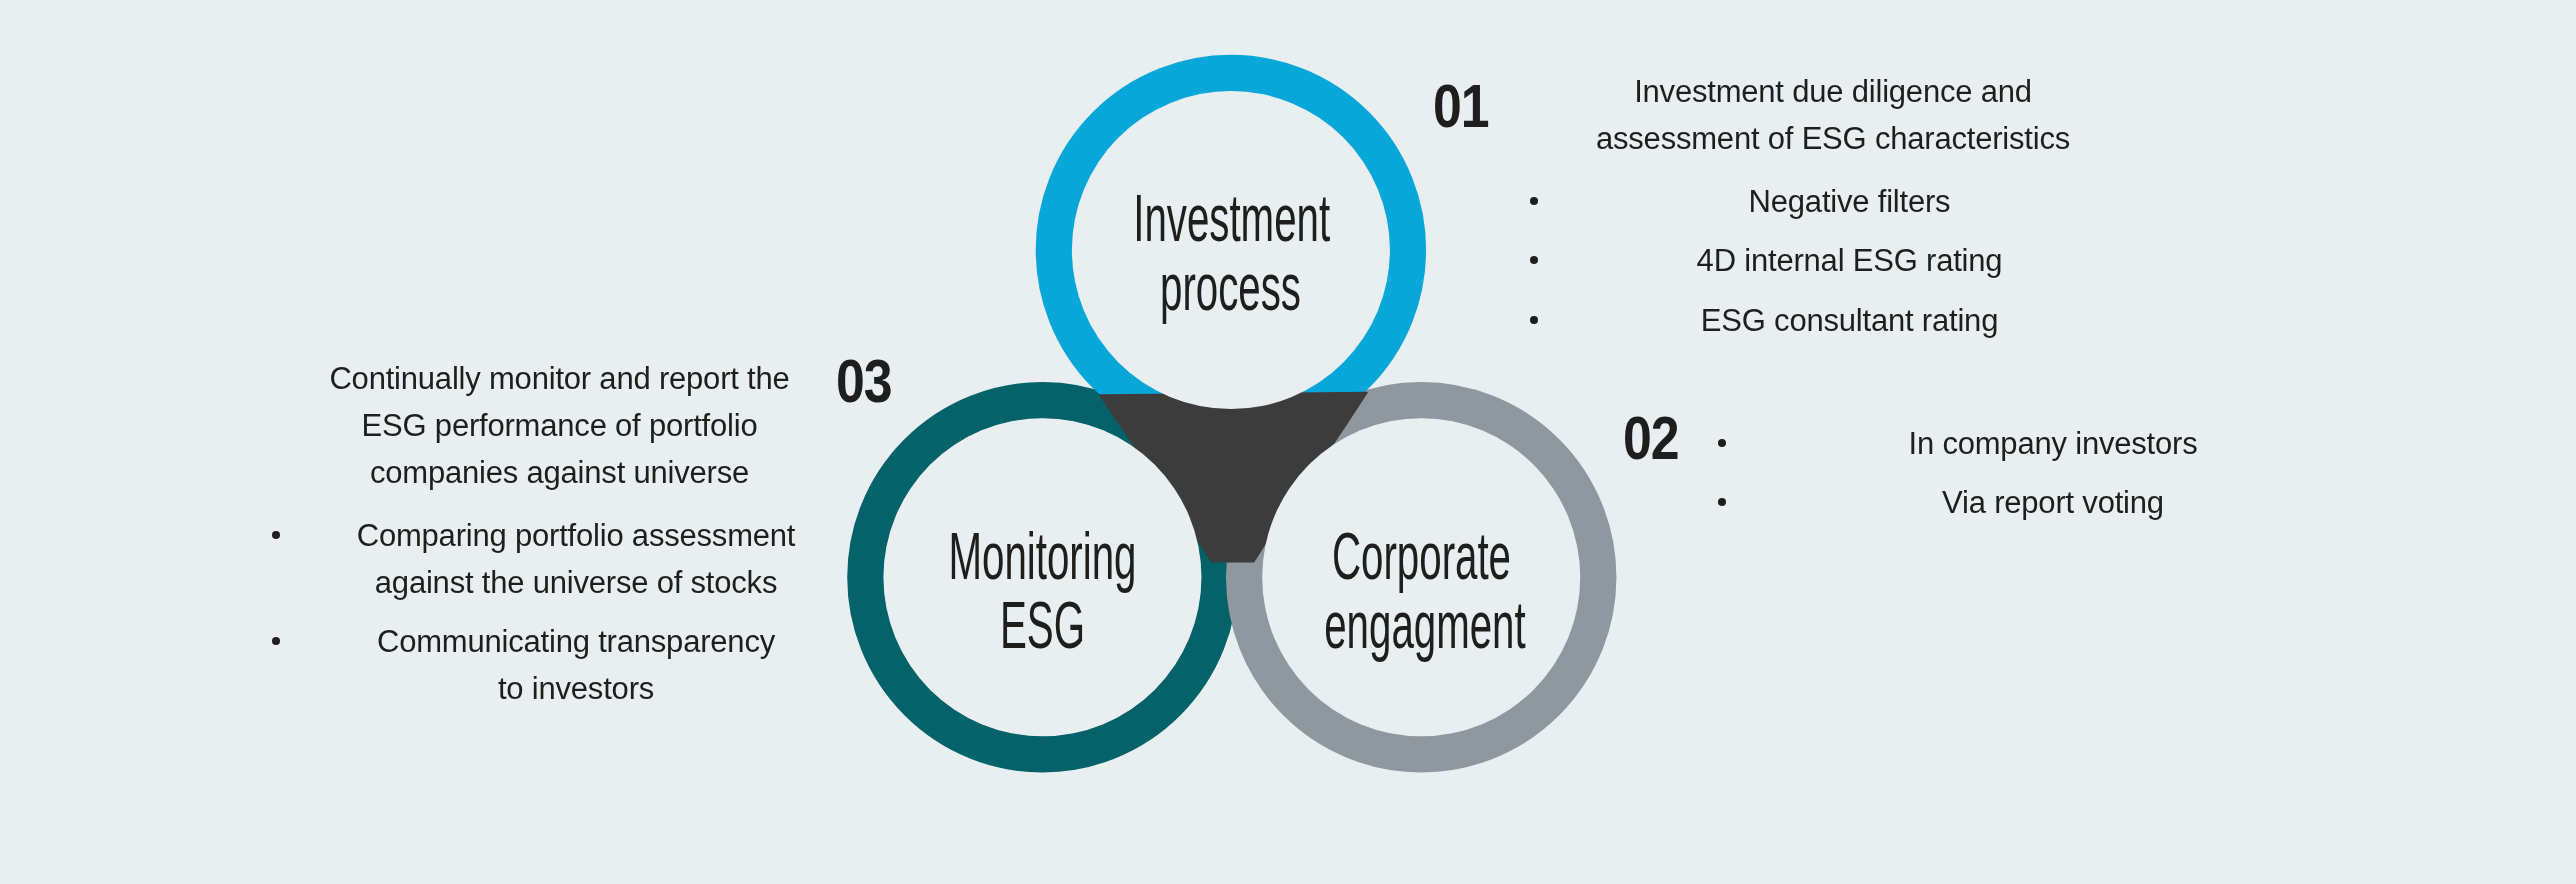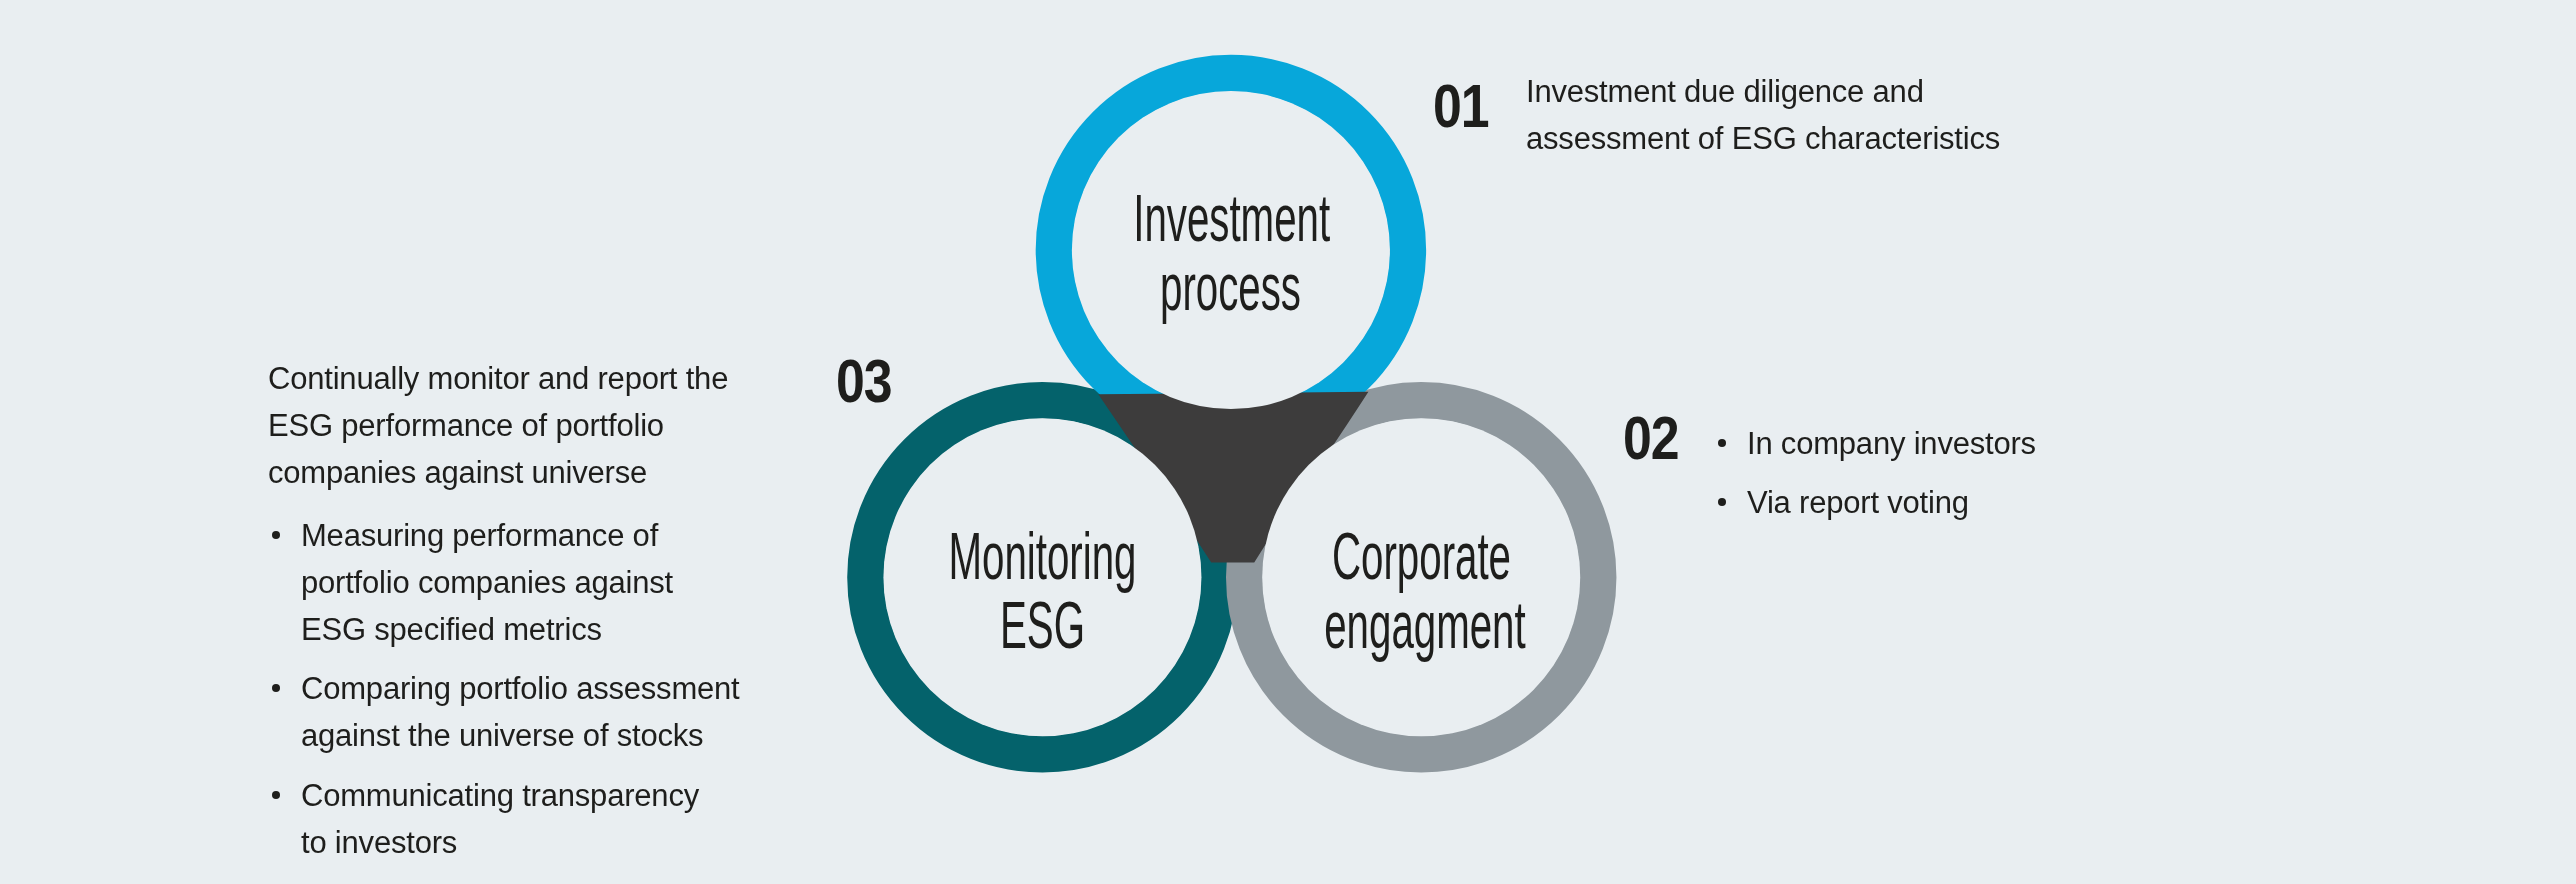--- a/index.html
+++ b/index.html
@@ -34,21 +34,21 @@
     font-size: 61px;
     line-height: 61px;
     font-weight: bold;
     transform: scaleX(0.85);
     transform-origin: left top;
     letter-spacing: -1.2px;
     color: #1e1e1c;
   }
 
   
-  .ann-block { position: absolute; }
+  .ann-block { position: absolute; text-align: center; }
   .ann-title {
     font-size: 31px;
     line-height: 47px;
     letter-spacing: -0.2px;
     white-space: pre-line;
   }
   .ann-list {
     margin: 16px 0 0 0;
     padding: 0;
     list-style: none;
@@ -110,37 +110,39 @@
   <div class="circle-label" style="left:1262px; top:522px;">Corporate
 engagment</div>
 
   <div class="step-number" style="left:1433px; top:76px;">01</div>
   <div class="step-number" style="left:1623px; top:408px;">02</div>
   <div class="step-number" style="left:836px; top:351px;">03</div>
 
   <div class="ann-block w01" style="left:1526px; top:68px;">
     <div class="ann-title">Investment due diligence and
 assessment of ESG characteristics</div>
+    <ul class="ann-list">
+      <li>Negative filters</li>
+      <li>4D internal ESG rating</li>
+      <li>ESG consultant rating</li>
+    </ul>
   </div>
 
   <div class="ann-block w02" style="left:1714px; top:404px;">
     <ul class="ann-list">
       <li>In company investors</li>
       <li>Via report voting</li>
     </ul>
   </div>
 
   <div class="ann-block w03" style="left:268px; top:355px;">
     <div class="ann-title">Continually monitor and report the
 ESG performance of portfolio
 companies against universe</div>
     <ul class="ann-list">
-      <li>Measuring performance of
-portfolio companies against
-ESG specified metrics</li>
       <li>Comparing portfolio assessment
 against the universe of stocks</li>
       <li>Communicating transparency
 to investors</li>
     </ul>
   </div>
 
 </div>
 
 

